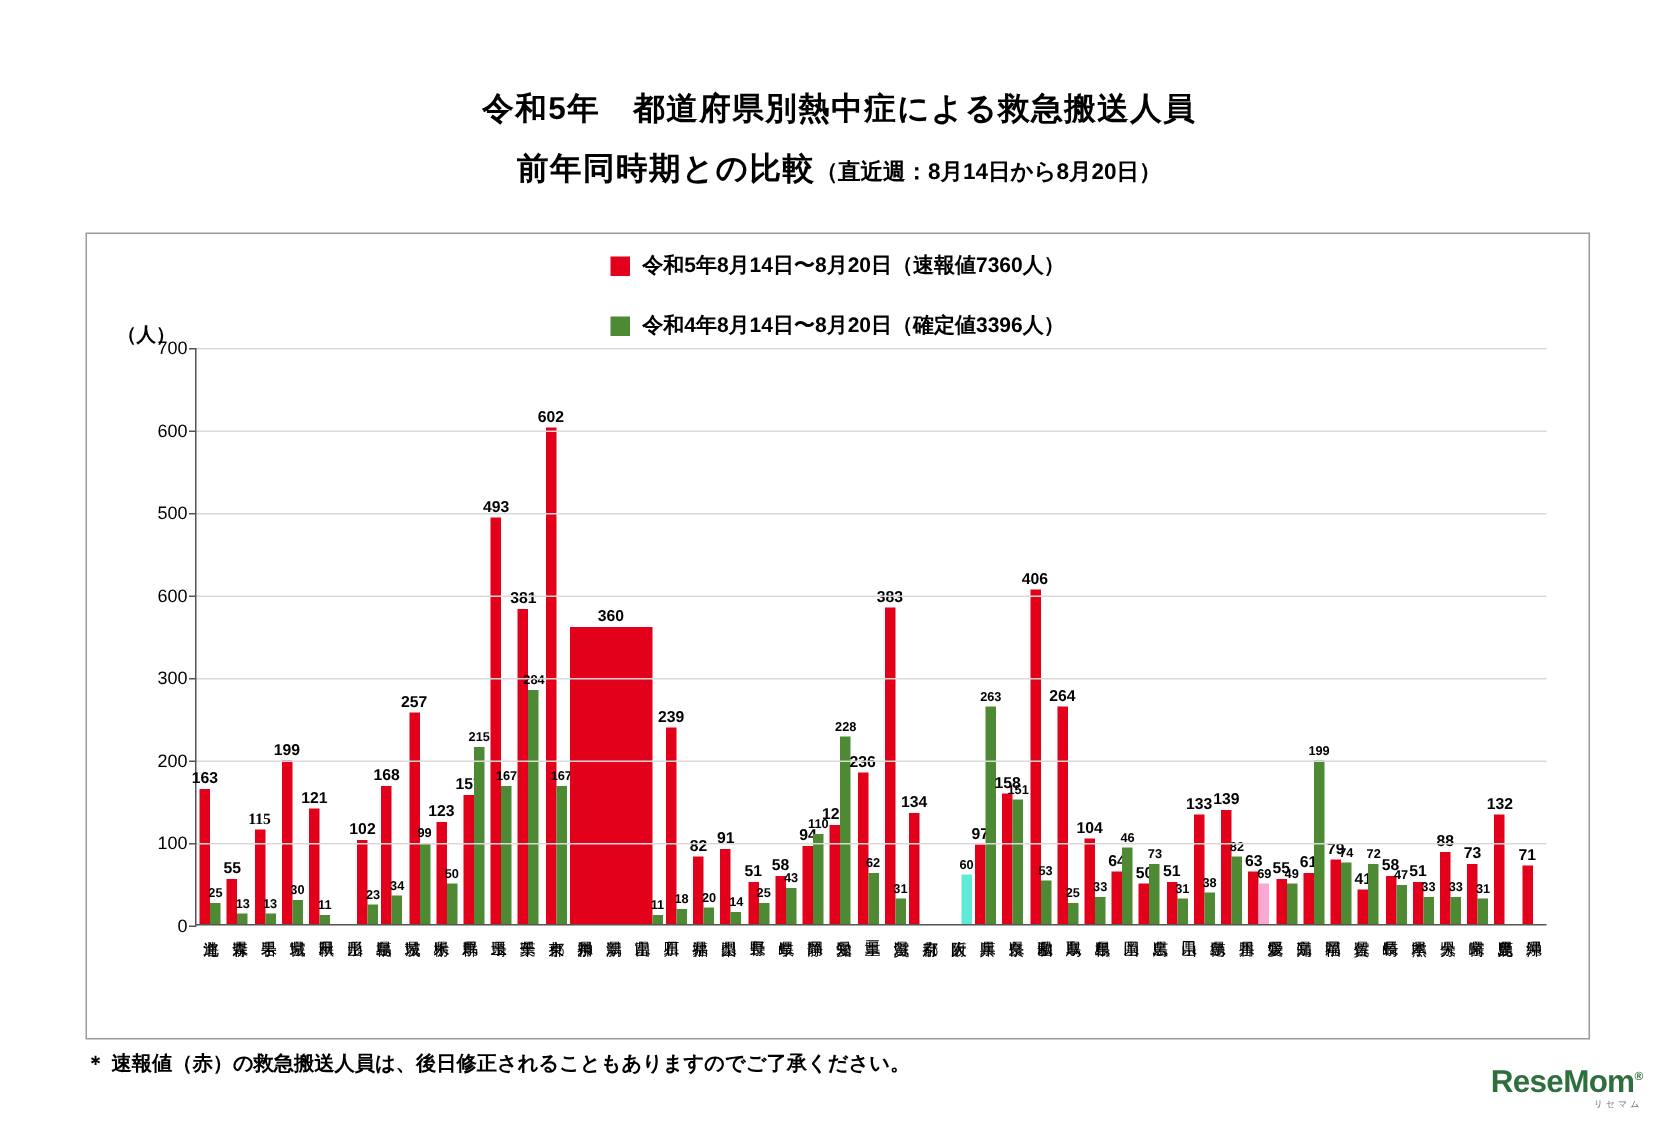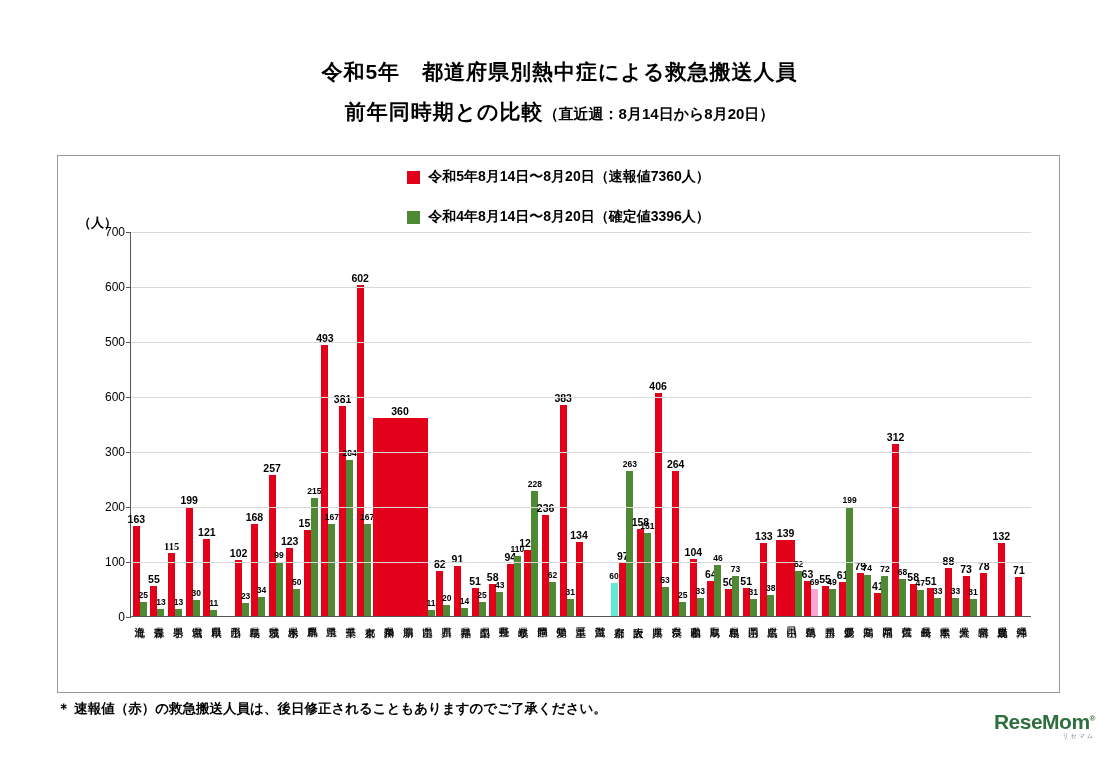--- a/index.html
+++ b/index.html
@@ -247,20 +247,28 @@
           </div>
           <div class="group">
             <div class="bar red" style="height: 198px; background: rgb(226, 0, 26); padding-left: 48px;">
               <span class="val">360</span>
             </div>
             <div class="bar green" style="height: 6.05px; background: rgb(78, 138, 51);">
               <span class="val">11</span>
             </div>
           </div>
           <div class="group">
+            <div class="bar red" style="height: 131.45px; background: rgb(226, 0, 26);">
+              <span class="val">239</span>
+            </div>
+            <div class="bar green" style="height: 9.9px; background: rgb(78, 138, 51);">
+              <span class="val">18</span>
+            </div>
+          </div>
+          <div class="group">
             <div class="bar red" style="height: 45.1px; background: rgb(226, 0, 26);">
               <span class="val">82</span>
             </div>
             <div class="bar green" style="height: 11px; background: rgb(78, 138, 51);">
               <span class="val">20</span>
             </div>
           </div>
           <div class="group">
             <div class="bar red" style="height: 50.05px; background: rgb(226, 0, 26);">
               <span class="val">91</span>
@@ -391,21 +399,21 @@
           </div>
           <div class="group">
             <div class="bar red" style="height: 73.15px; background: rgb(226, 0, 26);">
               <span class="val">133</span>
             </div>
             <div class="bar green" style="height: 20.9px; background: rgb(78, 138, 51);">
               <span class="val">38</span>
             </div>
           </div>
           <div class="group">
-            <div class="bar red" style="height: 76.45px; background: rgb(226, 0, 26); padding-left: 12px;">
+            <div class="bar red" style="height: 76.45px; background: rgb(226, 0, 26);">
               <span class="val">139</span>
             </div>
             <div class="bar green" style="height: 45.1px; background: rgb(78, 138, 51);">
               <span class="val">82</span>
             </div>
           </div>
           <div class="group">
             <div class="bar red" style="height: 34.65px; background: rgb(226, 0, 26);">
               <span class="val">63</span>
             </div>
@@ -439,28 +447,20 @@
           </div>
           <div class="group">
             <div class="bar red" style="height: 22.55px; background: rgb(226, 0, 26);">
               <span class="val">41</span>
             </div>
             <div class="bar green" style="height: 39.6px; background: rgb(78, 138, 51);">
               <span class="val">72</span>
             </div>
           </div>
           <div class="group">
-            <div class="bar red" style="height: 171.6px; background: rgb(226, 0, 26);">
-              <span class="val">312</span>
-            </div>
-            <div class="bar green" style="height: 37.4px; background: rgb(78, 138, 51);">
-              <span class="val">68</span>
-            </div>
-          </div>
-          <div class="group">
             <div class="bar red" style="height: 31.9px; background: rgb(226, 0, 26);">
               <span class="val">58</span>
             </div>
             <div class="bar green" style="height: 25.85px; background: rgb(78, 138, 51);">
               <span class="val">47</span>
             </div>
           </div>
           <div class="group">
             <div class="bar red" style="height: 28.05px; background: rgb(226, 0, 26);">
               <span class="val">51</span>
@@ -477,26 +477,20 @@
               <span class="val">33</span>
             </div>
           </div>
           <div class="group">
             <div class="bar red" style="height: 40.15px; background: rgb(226, 0, 26);">
               <span class="val">73</span>
             </div>
             <div class="bar green" style="height: 17.05px; background: rgb(78, 138, 51);">
               <span class="val">31</span>
             </div>
-          </div>
-          <div class="group">
-            <div class="bar red" style="height: 42.9px; background: rgb(226, 0, 26);">
-              <span class="val">78</span>
-            </div>
-            <div class="bar green" style="height: 0px; background: rgb(78, 138, 51);"></div>
           </div>
           <div class="group">
             <div class="bar red" style="height: 72.6px; background: rgb(226, 0, 26);">
               <span class="val">132</span>
             </div>
             <div class="bar green" style="height: 0px; background: rgb(78, 138, 51);"></div>
           </div>
           <div class="group">
             <div class="bar red" style="height: 39.05px; background: rgb(226, 0, 26);">
               <span class="val">71</span>

